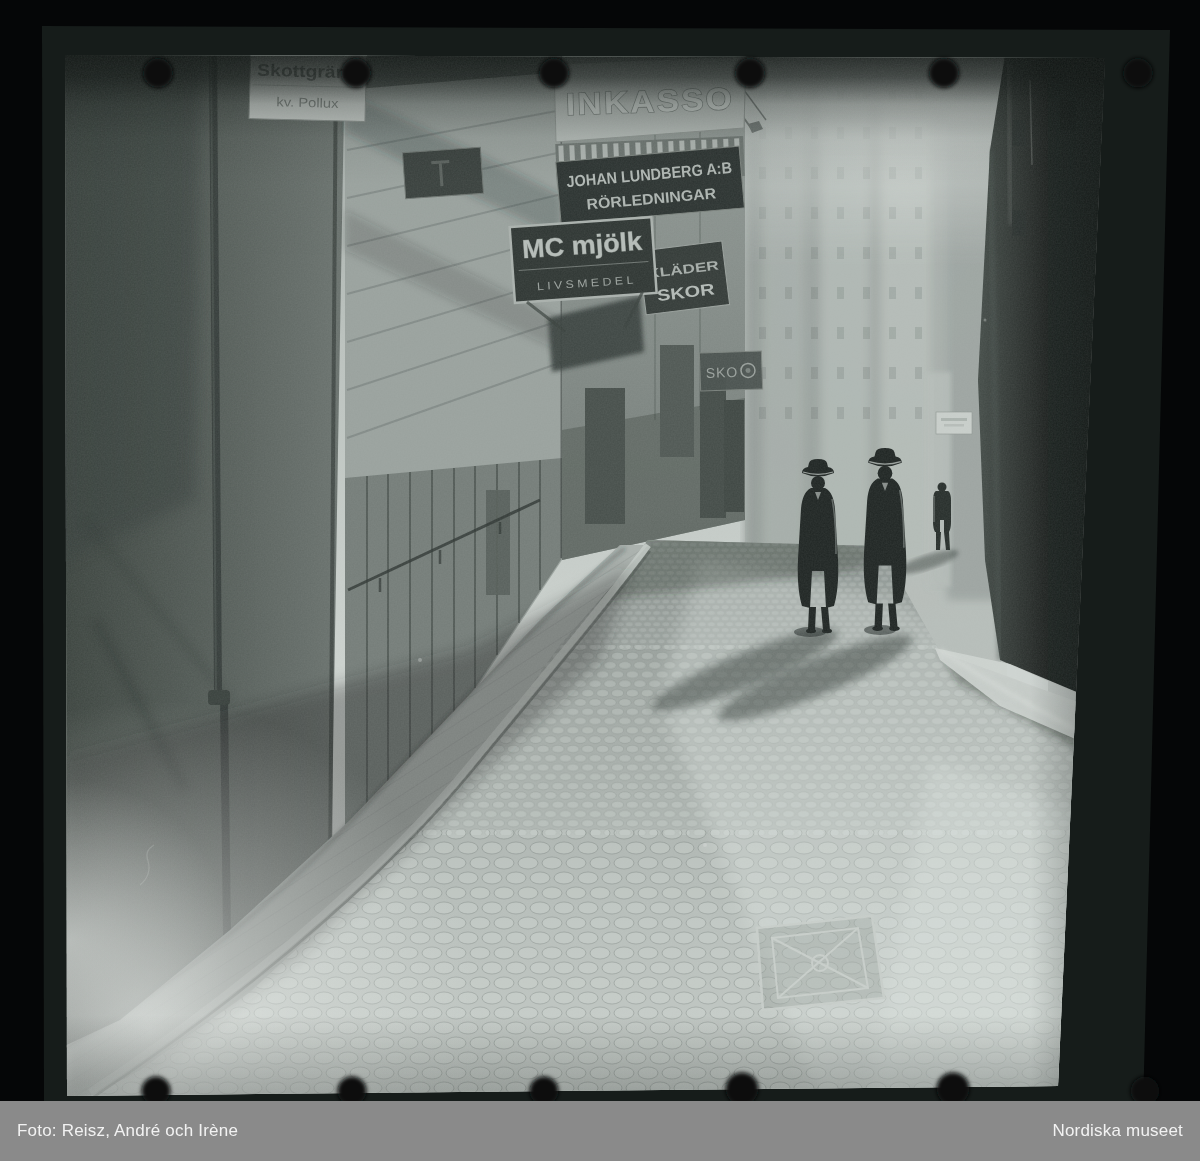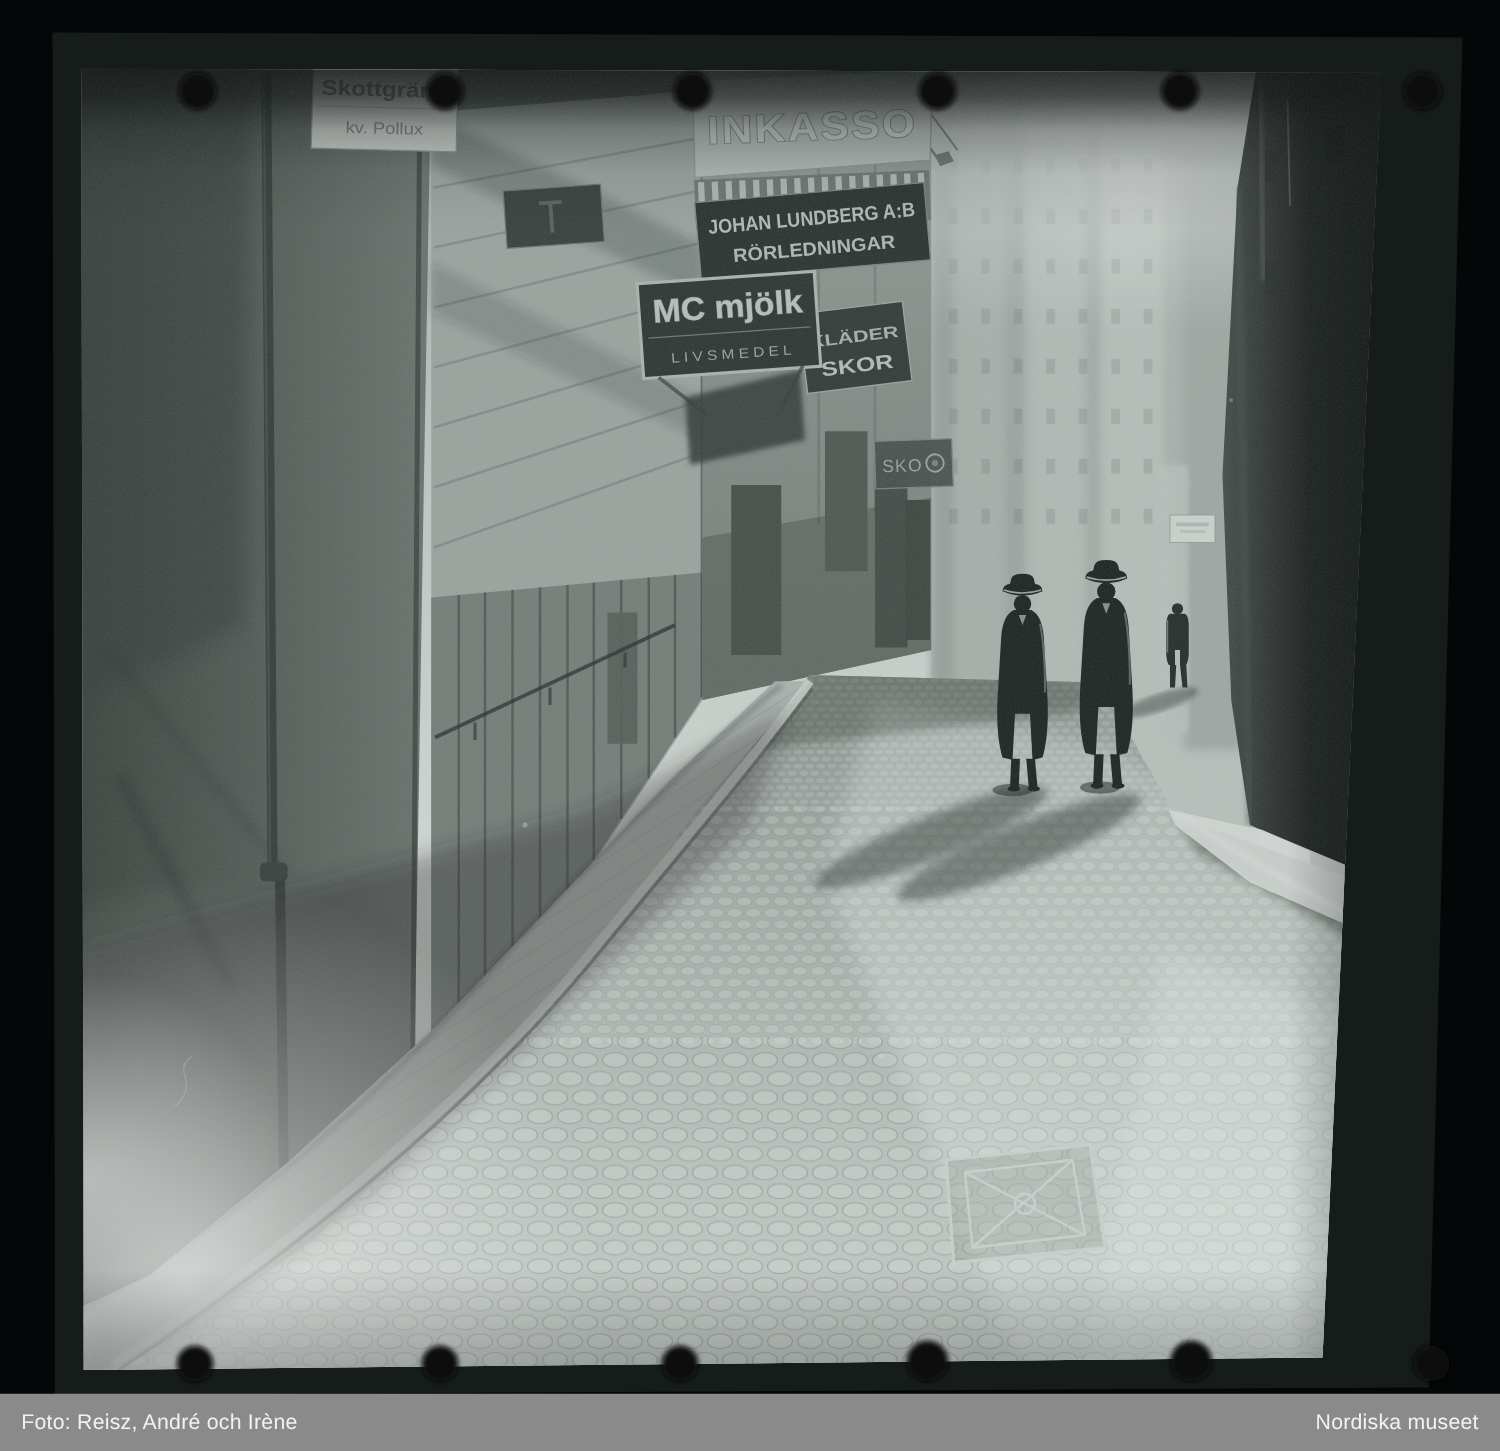--- a/index.html
+++ b/index.html
@@ -1,19 +1,19 @@
 <!DOCTYPE html>
 <html><head>
 <meta charset="utf-8">
 <style>
   html,body{margin:0;padding:0;background:#050607;}
   body{width:1200px;height:1161px;position:relative;overflow:hidden;
        font-family:"Liberation Sans",sans-serif;}
   .scene-svg{position:absolute;top:0;left:0;display:block;}
-  .caption-bar{position:absolute;left:0;bottom:0;width:1200px;height:46px;
+  .caption-bar{position:absolute;left:0;bottom:0;width:1200px;height:60px;
     background:#8a8a8a;color:#f2f2f2;display:flex;align-items:center;
     justify-content:space-between;box-sizing:border-box;padding:0 17px;
     font-size:17px;letter-spacing:.2px;}
   text{font-family:"Liberation Sans",sans-serif;}
 </style>
 </head>
 <body>
 
 <svg class="scene-svg" width="1200" height="1118" viewBox="0 0 1200 1118">
 <defs>

